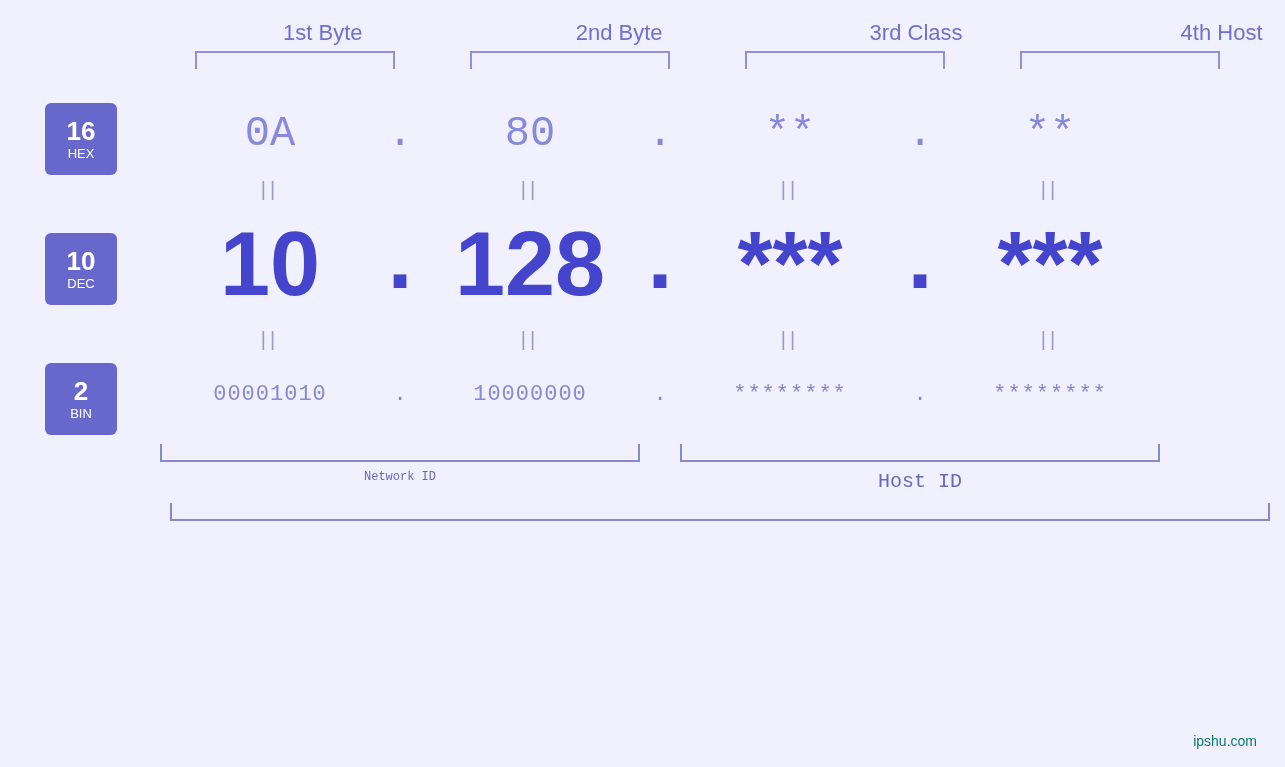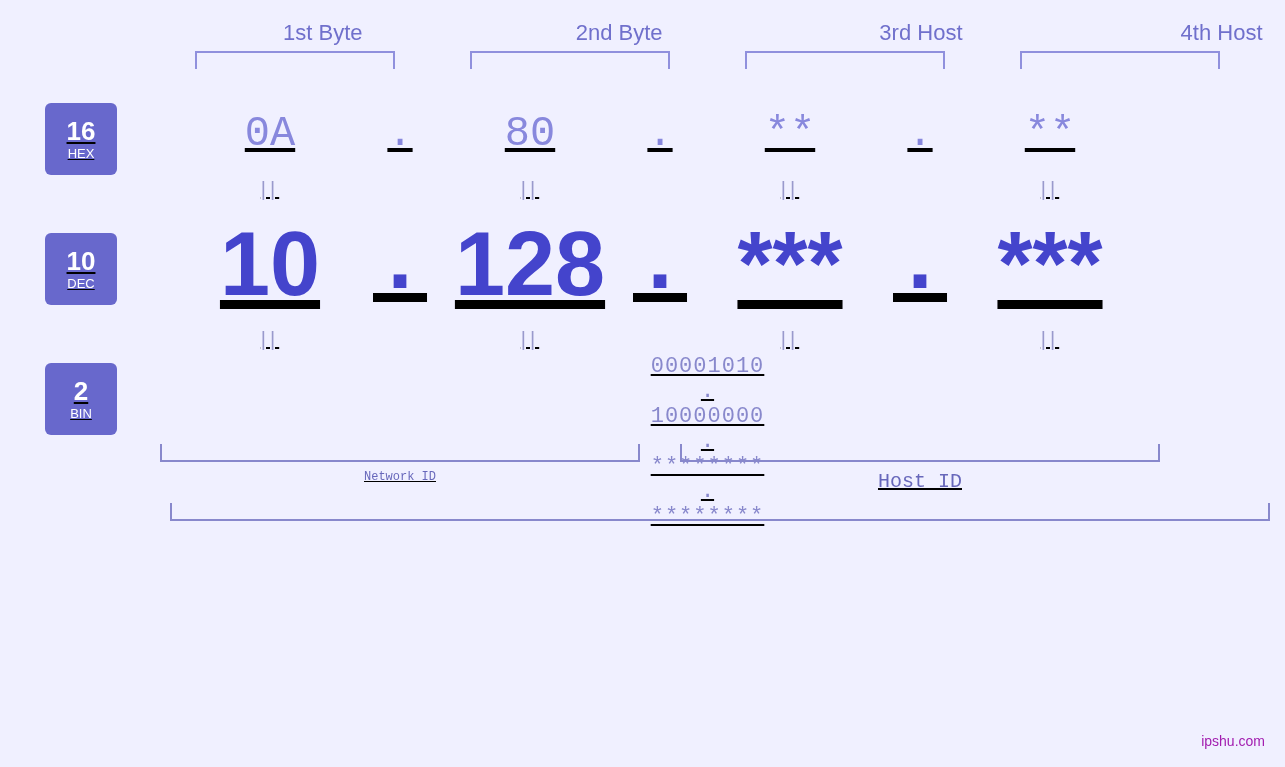--- a/index.html
+++ b/index.html
@@ -104,21 +104,21 @@
     .data-row {
       display: flex;
       flex-direction: row;
       align-items: center;
       width: 100%;
       padding: 0 30px;
     }
 
     .hex-row { margin-top: 15px; height: 80px; }
     .dec-row { margin-top: 0px; height: 120px; }
-    .bin-row { margin-top: 0px; height: 80px; flex-direction: column; }
+    .bin-row { margin-top: 0px; height: 80px; }
 
     .byte-cell {
       width: 220px;
       text-align: center;
       display: flex;
       align-items: center;
       justify-content: center;
     }
 
     .separator {
@@ -195,22 +195,22 @@
 
     .bin-sep {
       color: #8888cc;
       font-size: 22px;
     }
 
     
     .watermark {
       position: absolute;
       bottom: 18px;
-      right: 20px;
-      color: #a21caf;
+      right: 28px;
+      color: #0f766e;
       font-size: 14px;
       font-family: Arial, sans-serif;
     }
 
     
     .badge-spacer {
       height: 120px;
       display: flex;
       align-items: center;
     }
@@ -226,32 +226,32 @@
     }
   </style>
 </head>
 <body>
 
 <div class="main-container">
 
   <div class="byte-headers">
     <div class="byte-header">1st Byte</div>
     <div class="byte-header">2nd Byte</div>
-    <div class="byte-header">3rd Host</div>
+    <div class="byte-header">3rd Class</div>
     <div class="byte-header">4th Host</div>
   </div>
 
   <div class="top-brackets">
     <div class="bracket-line"></div>
     <div class="bracket-line"></div>
     <div class="bracket-line"></div>
     <div class="bracket-line"></div>
   </div>
 
-  <div style="display:flex; flex-direction:row; width:1285px; margin-top:10px;text-decoration:underline;">
+  <div style="display:flex; flex-direction:row; width:1285px; margin-top:10px;">
 
     <div class="badges-column">
 
       <div style="height:80px; display:flex; align-items:center;">
         <div class="badge">
           <span class="badge-number">16</span>
           <span class="badge-label">HEX</span>
         </div>
       </div>
 

